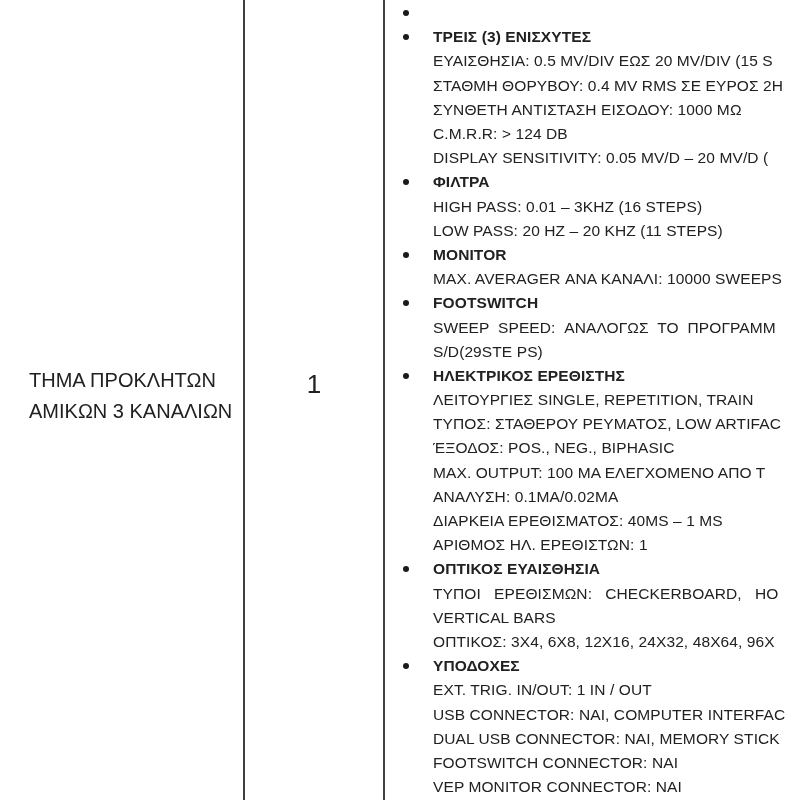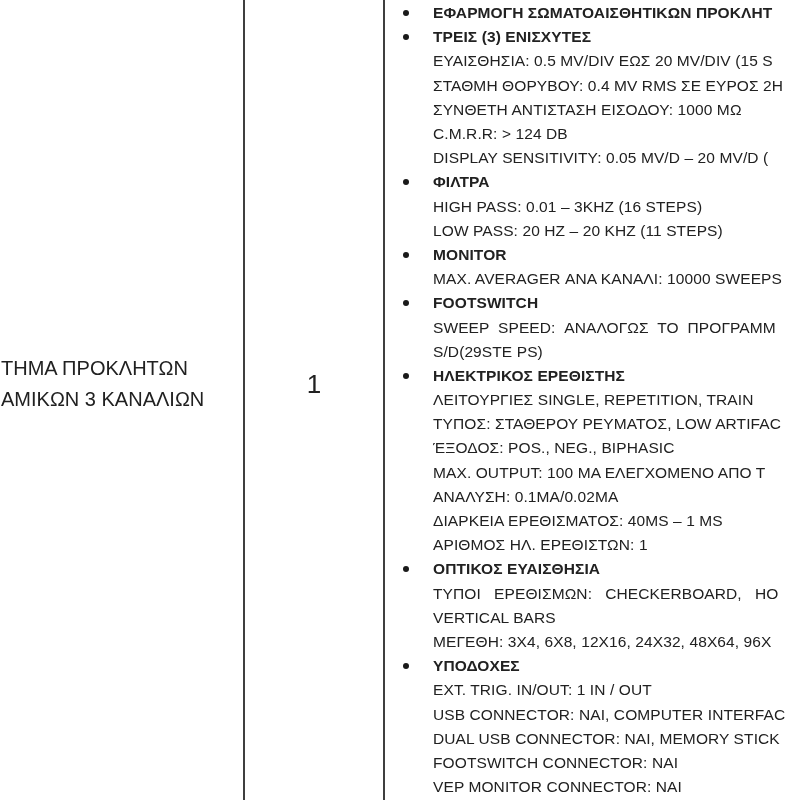--- a/index.html
+++ b/index.html
@@ -16,23 +16,23 @@
   
   .vline {
     position: absolute; top: 0; bottom: 0; width: 2px;
     background: #3f3f3f;
   }
   .vline-1 { left: 243px; }
   .vline-2 { left: 383px; }
 
   
   .left-cell {
-    position: absolute; left: 1px; top: 353px; width: 242px;
+    position: absolute; left: 1px; top: 365px; width: 242px;
     font-size: 20px; line-height: 31px;
-    white-space: nowrap; overflow: hidden;
+    white-space: nowrap; overflow: hidden; padding-left: 28px;
   }
 
   
   .qty-cell {
     position: absolute; left: 245px; top: 369px; width: 138px;
     text-align: center; font-size: 26px; line-height: 30px;
   }
 
   
   .specs-cell {
@@ -71,21 +71,20 @@
     <div>ΑΜΙΚΩΝ 3 ΚΑΝΑΛΙΩΝ</div>
   </div>
 
   <div class="qty-cell">
     <span>1</span>
   </div>
 
   <div class="specs-cell" id="specs">
       <div class="spec-line header">
         <span class="bullet"></span>
-        <span class="spec-text">ΕΦΑΡΜΟΓΗ ΣΩΜΑΤΟΑΙΣΘΗΤΙΚΩΝ ΠΡΟΚΛΗΤ</span>
       </div>
       <div class="spec-line header">
         <span class="bullet"></span>
         <span class="spec-text">ΤΡΕΙΣ (3) ΕΝΙΣΧΥΤΕΣ</span>
       </div>
       <div class="spec-line">
         <span class="spec-text">ΕΥΑΙΣΘΗΣΙΑ: 0.5 MV/DIV ΕΩΣ 20 MV/DIV (15 S</span>
       </div>
       <div class="spec-line">
         <span class="spec-text">ΣΤΑΘΜΗ ΘΟΡΥΒΟΥ: 0.4 MV RMS ΣΕ ΕΥΡΟΣ 2H</span>
@@ -155,21 +154,21 @@
         <span class="bullet"></span>
         <span class="spec-text">ΟΠΤΙΚΟΣ ΕΥΑΙΣΘΗΣΙΑ</span>
       </div>
       <div class="spec-line">
         <span class="spec-text">ΤΥΠΟΙ   ΕΡΕΘΙΣΜΩΝ:   CHECKERBOARD,   HO</span>
       </div>
       <div class="spec-line">
         <span class="spec-text">VERTICAL BARS</span>
       </div>
       <div class="spec-line">
-        <span class="spec-text">ΜΕΓΕΘΗ: 3X4, 6X8, 12X16, 24X32, 48X64, 96X</span>
+        <span class="spec-text">ΟΠΤΙΚΟΣ: 3X4, 6X8, 12X16, 24X32, 48X64, 96X</span>
       </div>
       <div class="spec-line header">
         <span class="bullet"></span>
         <span class="spec-text">ΥΠΟΔΟΧΕΣ</span>
       </div>
       <div class="spec-line">
         <span class="spec-text">EXT. TRIG. IN/OUT: 1 IN / OUT</span>
       </div>
       <div class="spec-line">
         <span class="spec-text">USB CONNECTOR: ΝΑΙ, COMPUTER INTERFAC</span>

